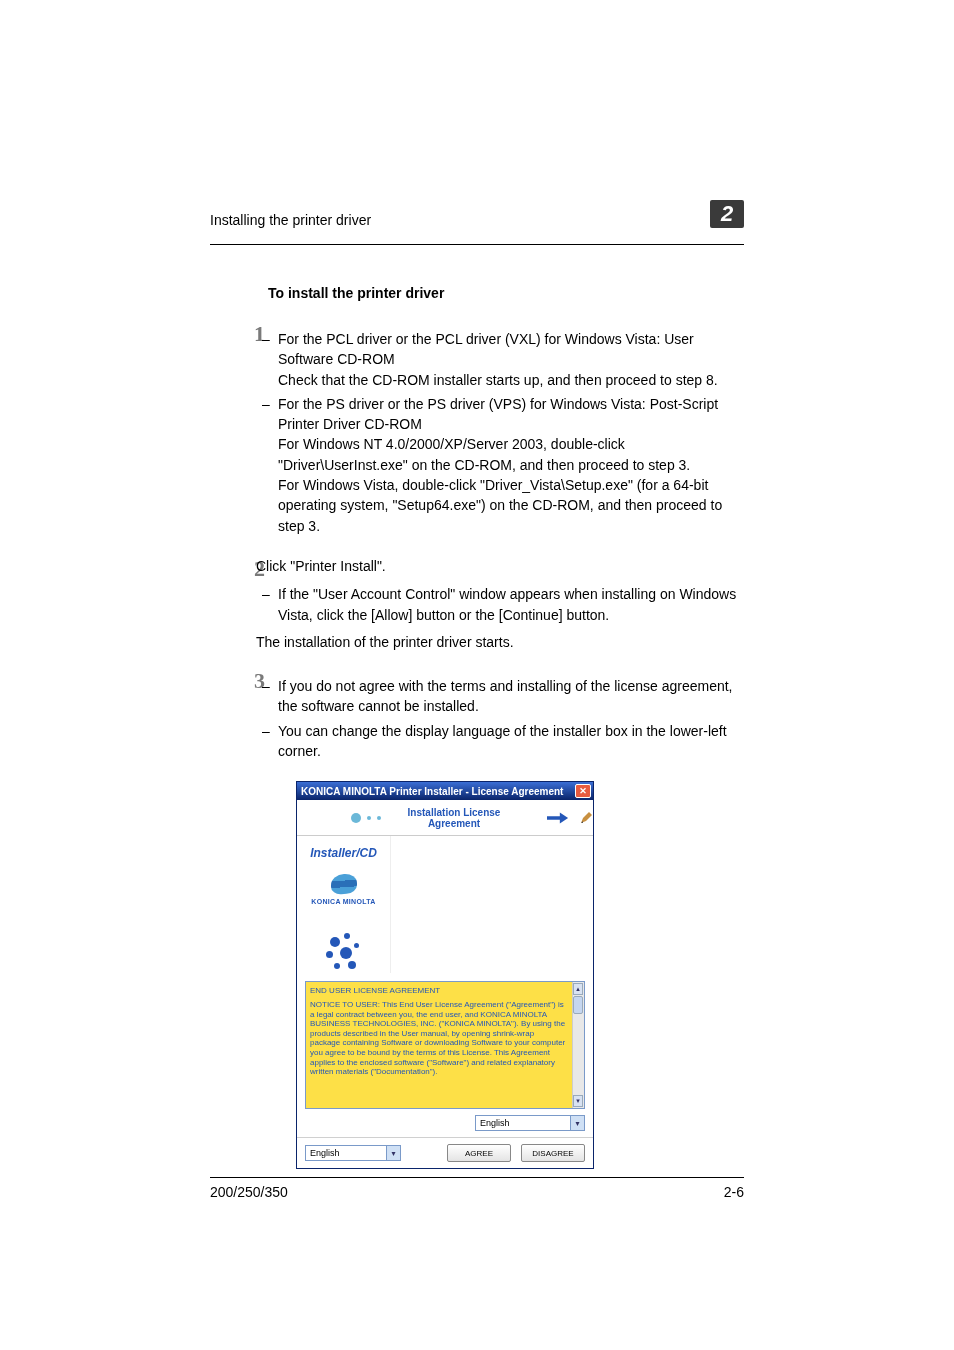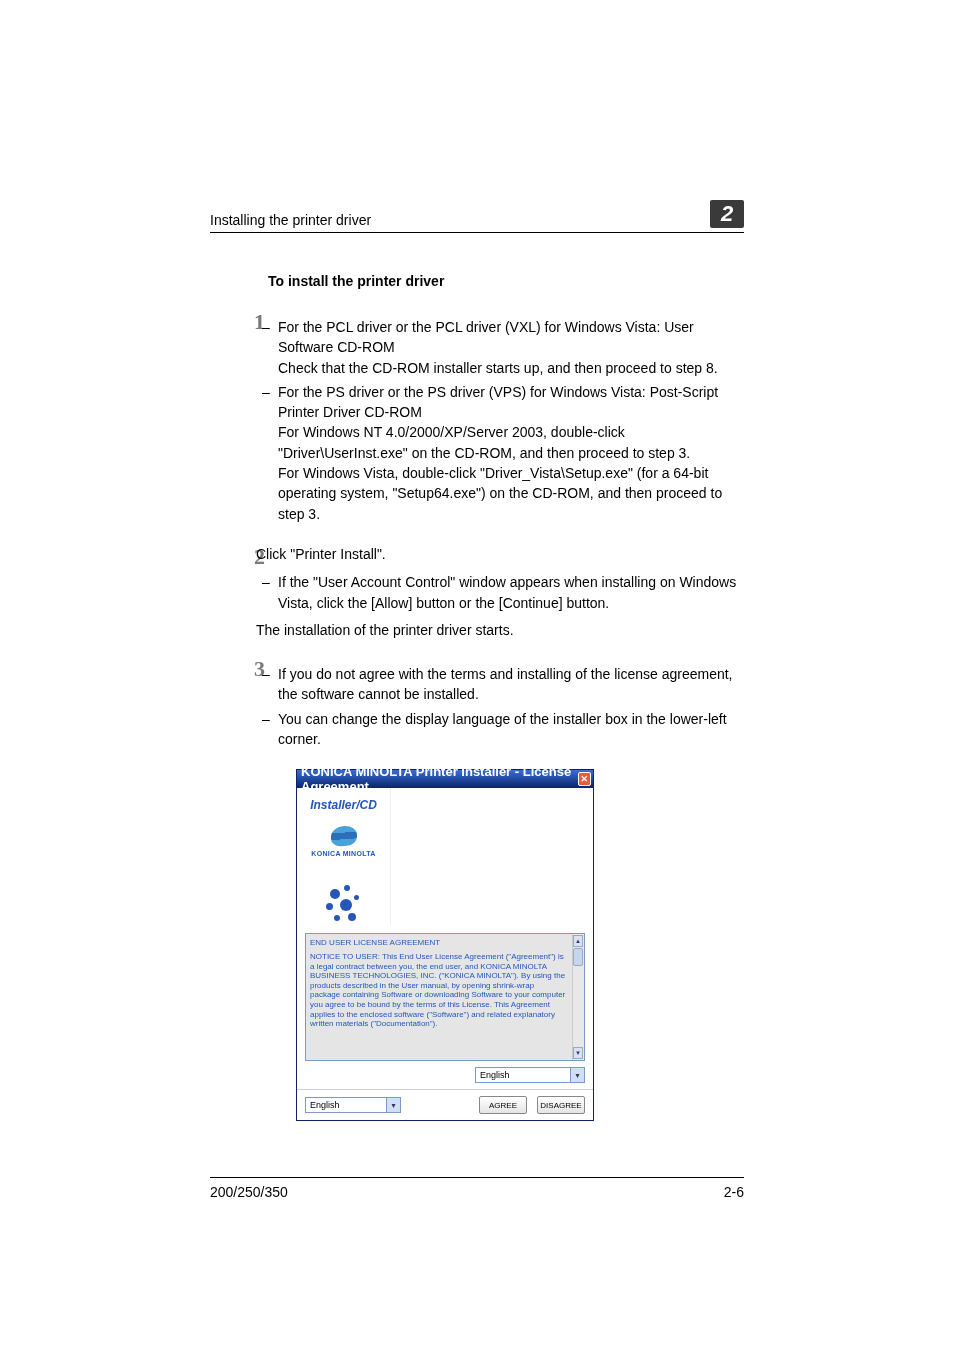--- a/index.html
+++ b/index.html
@@ -12,21 +12,21 @@
       position: relative;
     }
     .page {
       padding: 200px 210px 0 210px;
     }
     .header-row {
       display: flex;
       justify-content: space-between;
       align-items: flex-end;
       border-bottom: 1px solid #000;
-      padding-bottom: 4px;
+      padding-bottom: 16px;
       margin-bottom: 40px;
     }
     .header-title { font-size: 14px; color: #000; }
     .chapter-badge {
       width: 34px;
       height: 28px;
       background: #3a3a3a;
       color: #fff;
       font-size: 22px;
       font-weight: bold;
@@ -86,21 +86,21 @@
       background: #fff;
     }
     .titlebar {
       height: 18px;
       background: linear-gradient(to bottom, #3a6ed5, #0a246a);
       display: flex;
       align-items: center;
       justify-content: space-between;
       padding: 0 2px 0 4px;
     }
-    .titlebar-text { color: #fff; font-size: 13px; font-weight: bold; }
+    .titlebar-text { color: #fff; font-size: 10px; font-weight: bold; }
     .close-btn {
       width: 16px; height: 14px;
       background: #e85b3f;
       border: 1px solid #fff;
       color: #fff;
       font-size: 9px;
       font-weight: bold;
       display: flex;
       align-items: center;
       justify-content: center;
@@ -157,21 +157,21 @@
       position:absolute;border-radius:50%;background:#2457b8;
     }
     .dlg-right {
       flex: 1;
       padding: 8px 8px 6px 8px;
       display: flex;
       flex-direction: column;
     }
     .eula-box {
       border: 1px solid #7a9ac9;
-      background: #e5e5e5;
+      background: #fde047;
       height: 128px;
       padding: 4px 4px 4px 4px;
       overflow: hidden;
       font-size: 8px;
       color: #2457b8;
       line-height: 1.2;
       position: relative;
     }
     .eula-box .scroll {
       position:absolute;right:0;top:0;width:12px;height:100%;
@@ -222,21 +222,21 @@
       position: relative;
       background:#fff;
     }
     .footer-lang .chev {
       position:absolute;right:0;top:0;width:14px;height:100%;
       background:#cfe0f5;border-left:1px solid #7a9ac9;
       display:flex;align-items:center;justify-content:center;color:#336;font-size:8px;
     }
     .spacer { flex: 1; }
     .dlg-btn {
-      width: 48px; height: 18px;
+      width: 64px; height: 18px;
       border: 1px solid #888;
       background: linear-gradient(#fff,#e4e4e4);
       font-size: 8px;
       display:flex;align-items:center;justify-content:center;
       border-radius:2px;
     }
 
     .footer {
       position: absolute;
       bottom: 150px;
@@ -308,20 +308,39 @@
         </div>
       </div>
     </div>
   </div>
 
   <div class="dialog-wrap">
     <div class="dialog">
       <div class="titlebar">
         <span class="titlebar-text">KONICA MINOLTA Printer Installer - License Agreement</span>
         <div class="close-btn">✕</div>
+      </div>
+      <div class="banner">
+        <div class="dots">
+          <div class="dot-big"></div>
+            <div class="dot-small"></div>
+            <div class="dot-small"></div>
+        </div>
+        <span class="banner-title">Installation License Agreement</span>
+        <div class="arrow-icon">
+          <svg viewBox="0 0 24 16">
+              <path d="M0 6 L14 6 L14 2 L23 8 L14 14 L14 10 L0 10 Z" fill="#2457b8"></path>
+            </svg>
+        </div>
+        <div class="banner-pencil">
+          <svg viewBox="0 0 14 14">
+              <path d="M2 12 L4 7 L10 1 L13 4 L7 10 Z" fill="#c89040"></path>
+              <path d="M2 12 L4 10 L4 12 Z" fill="#555"></path>
+            </svg>
+        </div>
       </div>
       <div class="dlg-body">
         <div class="dlg-left">
           <div class="installer-cd">Installer/CD</div>
           <div class="km-wave"></div>
           <div class="km-text">KONICA MINOLTA</div>
           <div class="splat">
             <span style="left:6px;top:4px;width:10px;height:10px"></span>
             <span style="left:20px;top:0;width:6px;height:6px"></span>
             <span style="left:2px;top:18px;width:7px;height:7px"></span>

